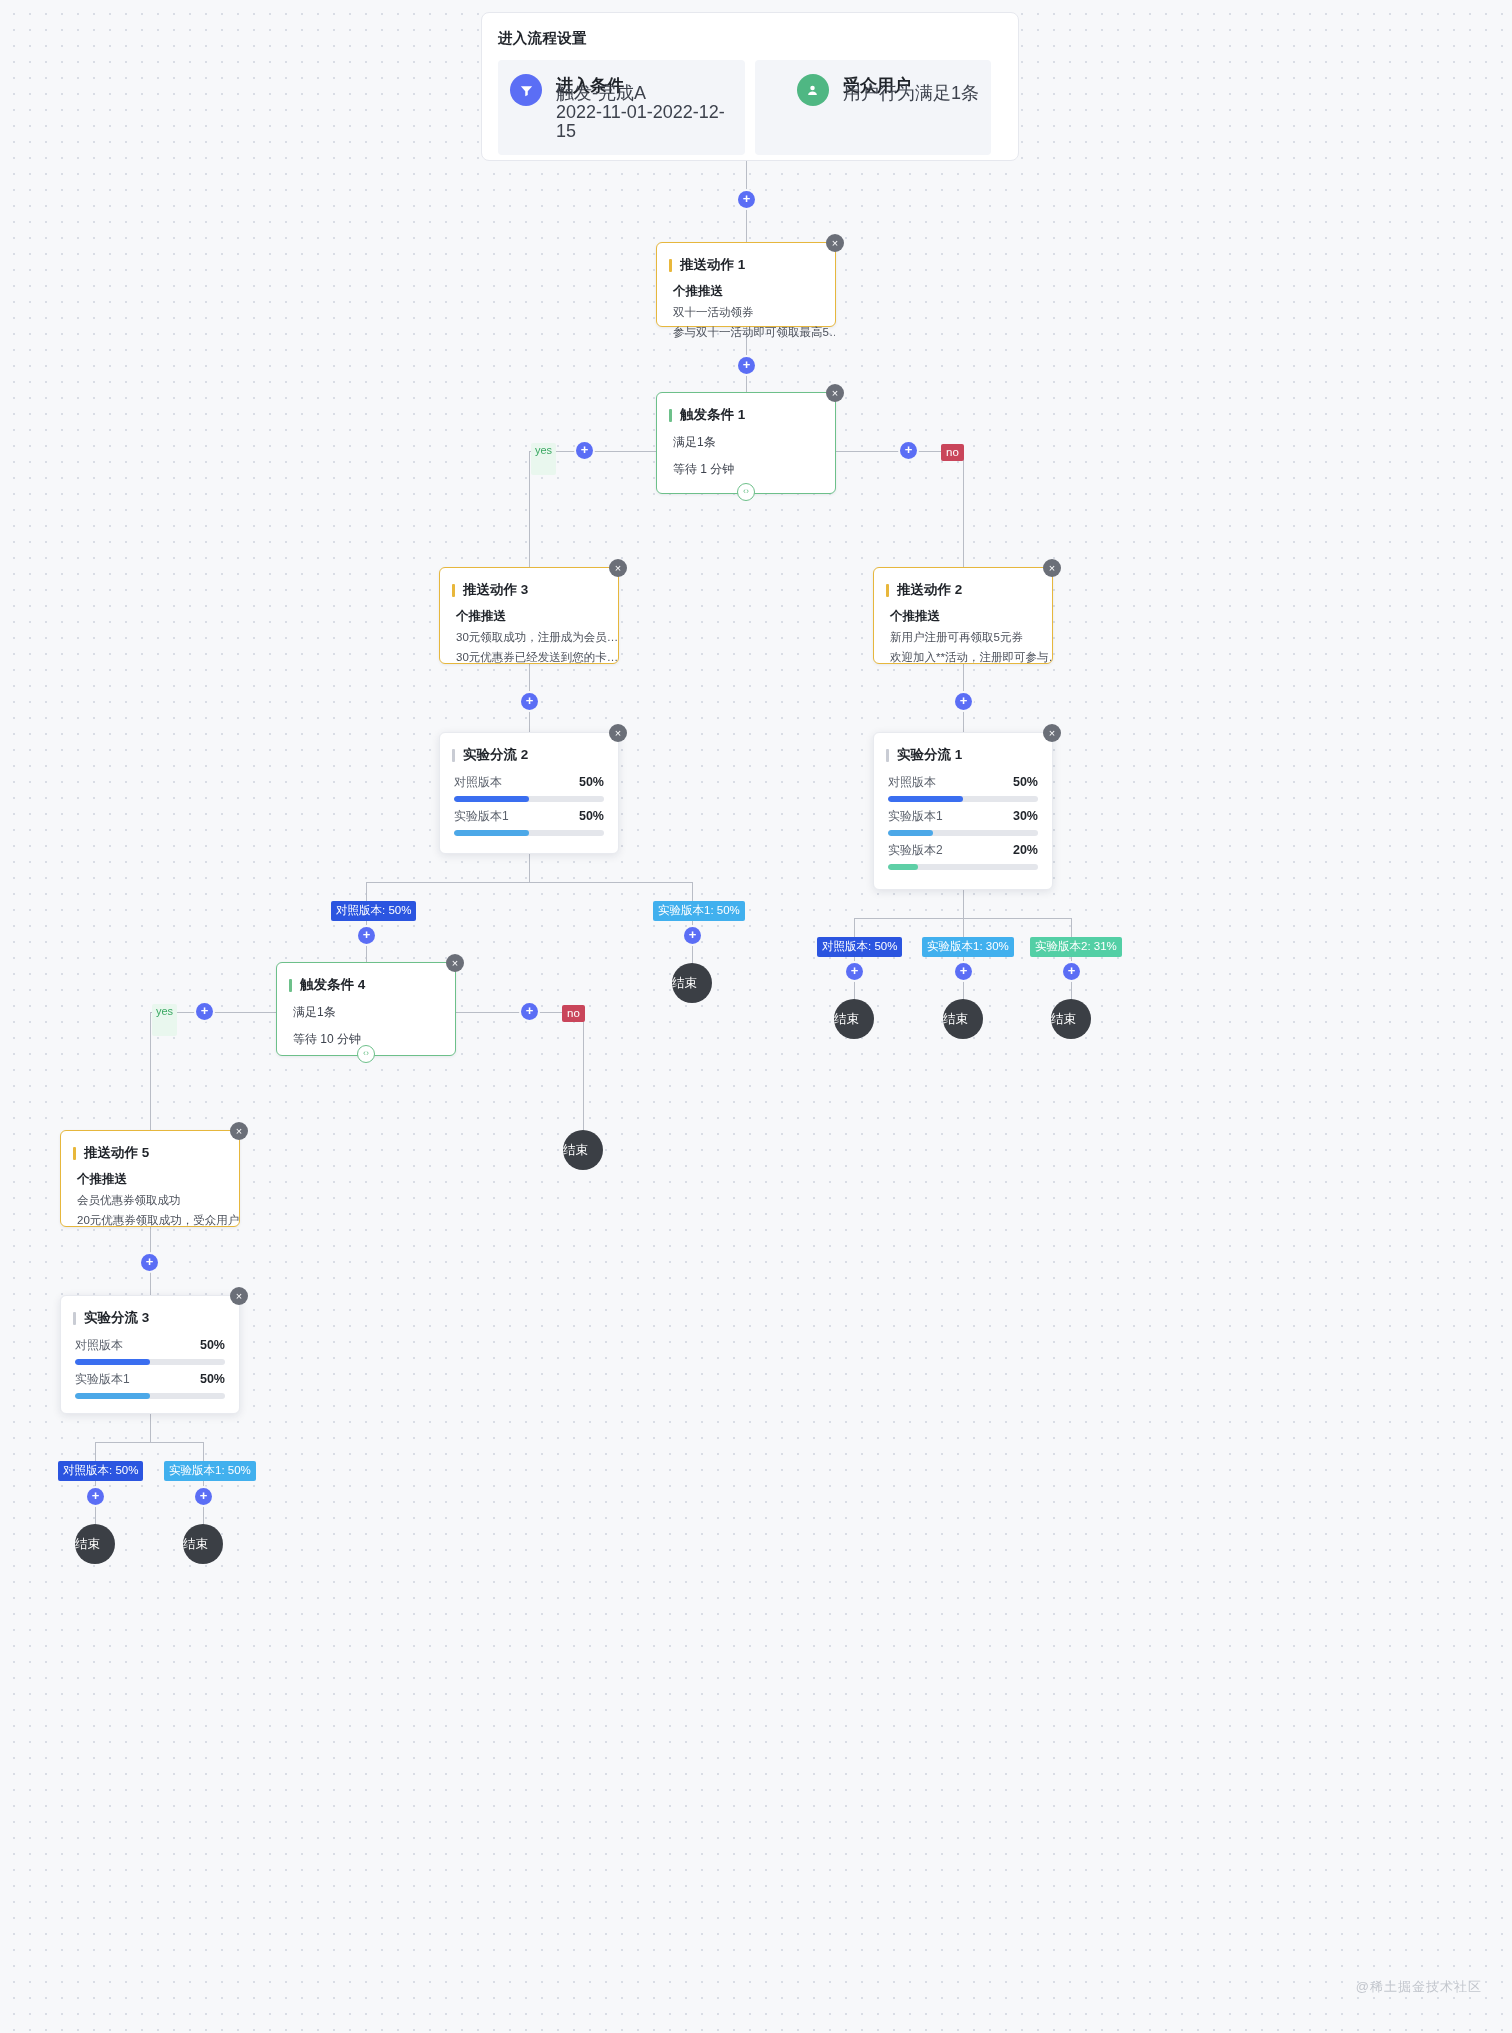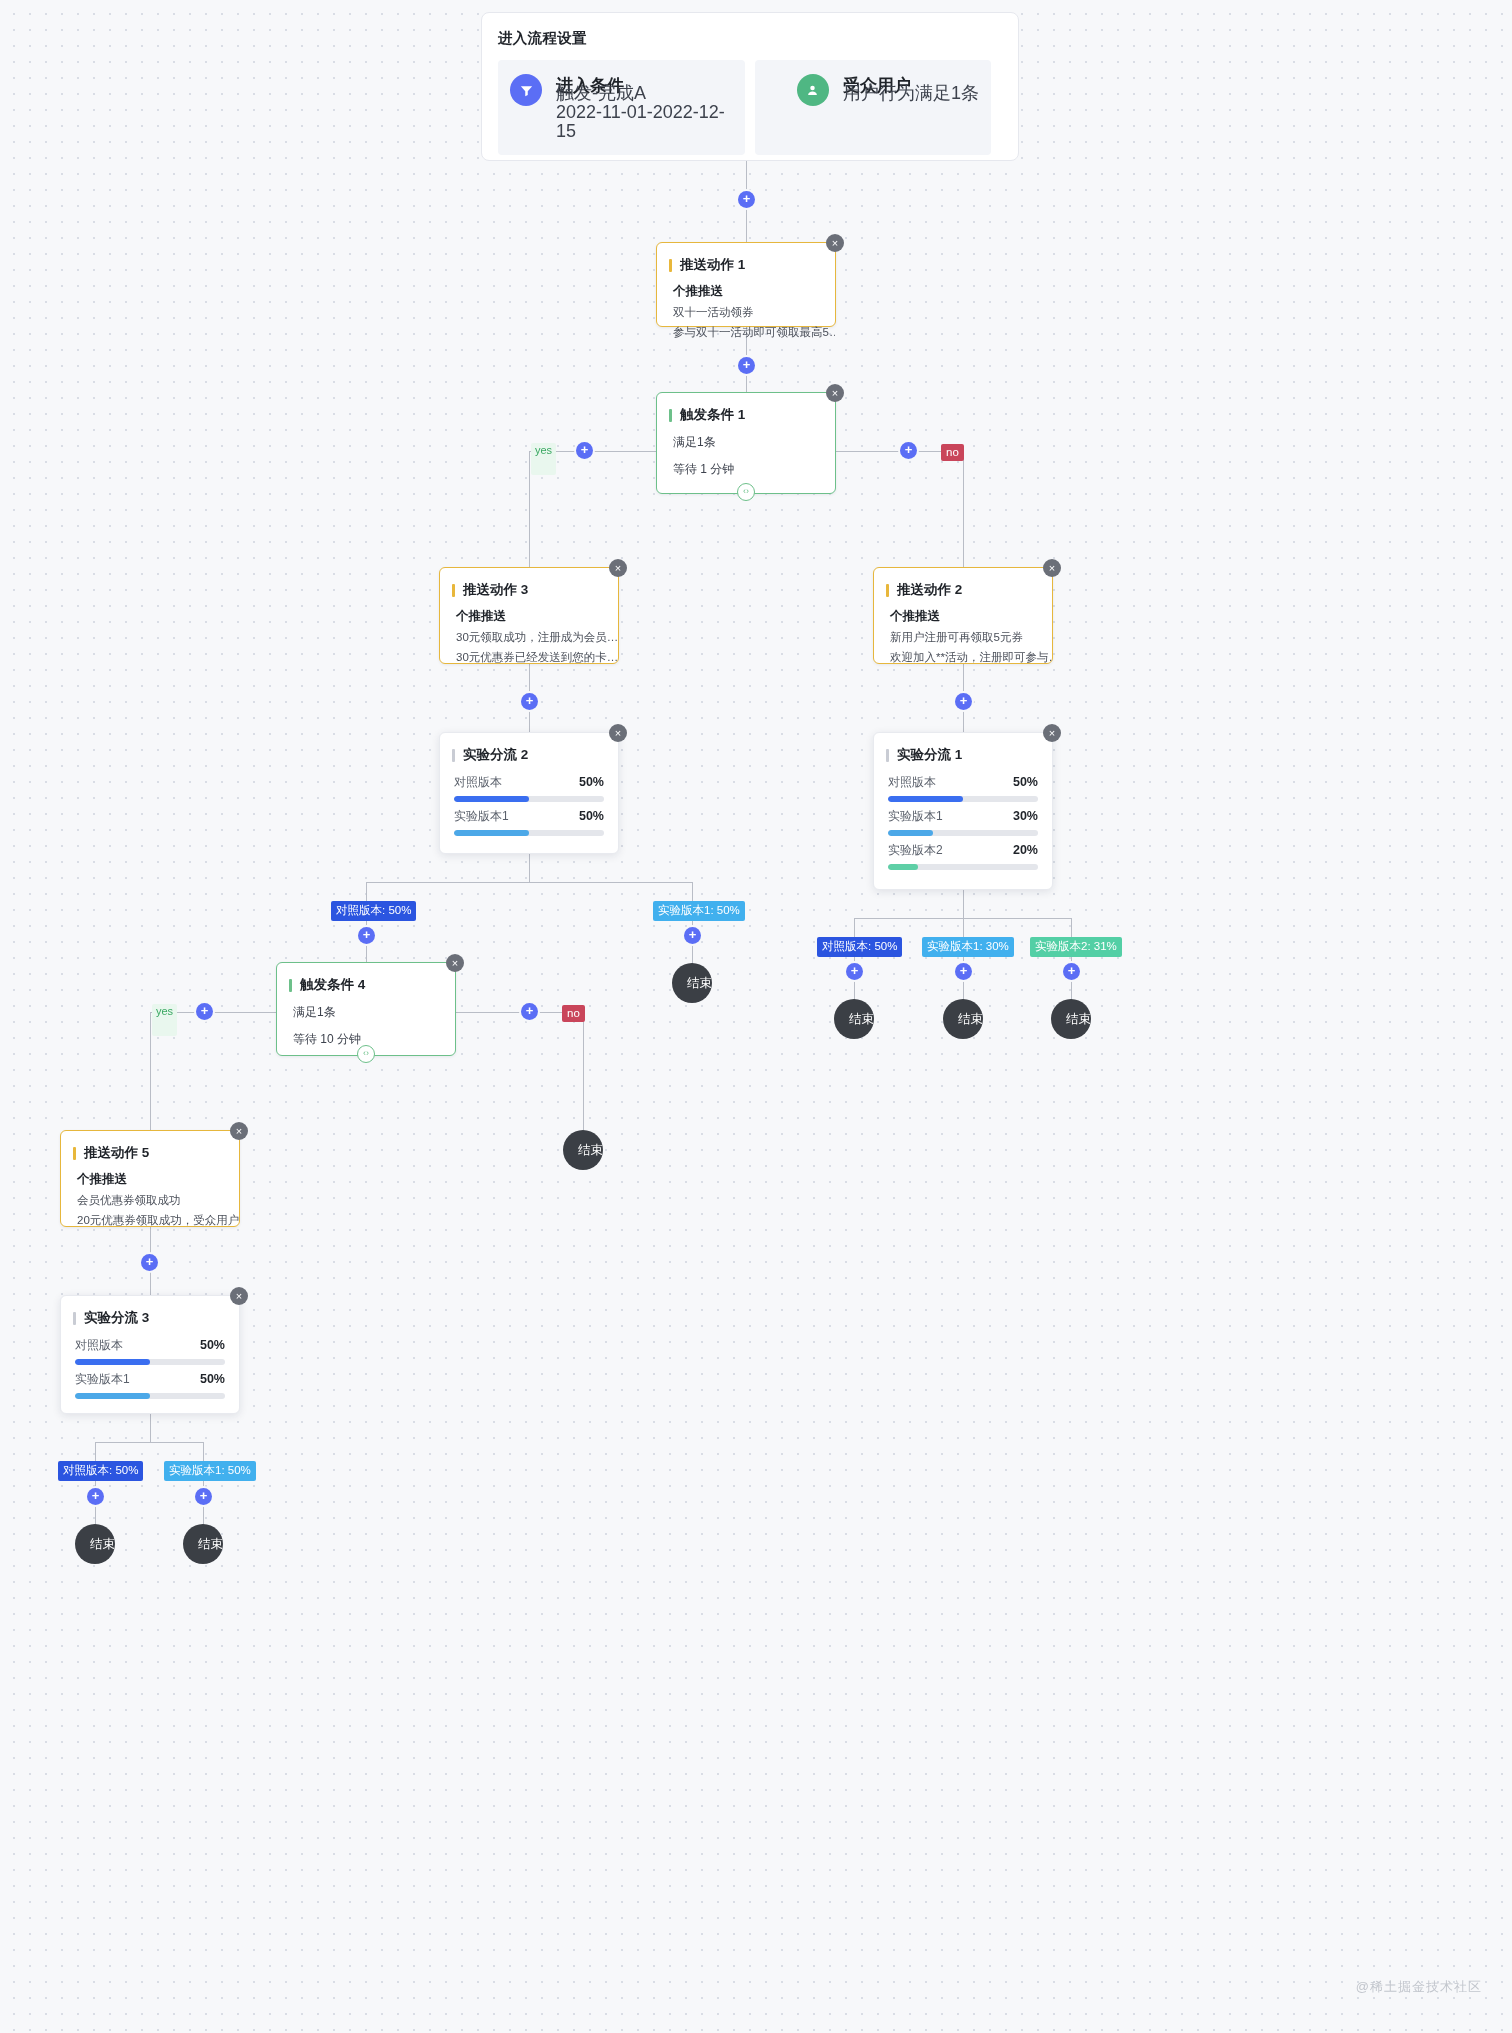--- a/index.html
+++ b/index.html
@@ -146,21 +146,21 @@
     border-radius: 2px;
     user-select: none;
   }
   .pill.yes { background: #e9f7ee; color: #3aa862; padding: 1px 4px 19px; font-size: 11px; }
   .pill.no  { background: #c9455a; }
 
   .terminal {
     position: absolute;
     width: 40px; height: 40px; border-radius: 50%;
     background: #3b3f45; color: #fff;
-    font-size: 12.5px; line-height: 40px; text-align: right;
+    font-size: 12.5px; line-height: 40px; text-align: left;
     user-select: none;
   }
 
   #watermark {
     position: absolute; right: 30px; bottom: 37px;
     font-size: 13px; color: #c2c6cd; letter-spacing: 1px;
   }
 </style>
 </head>
 <body>

